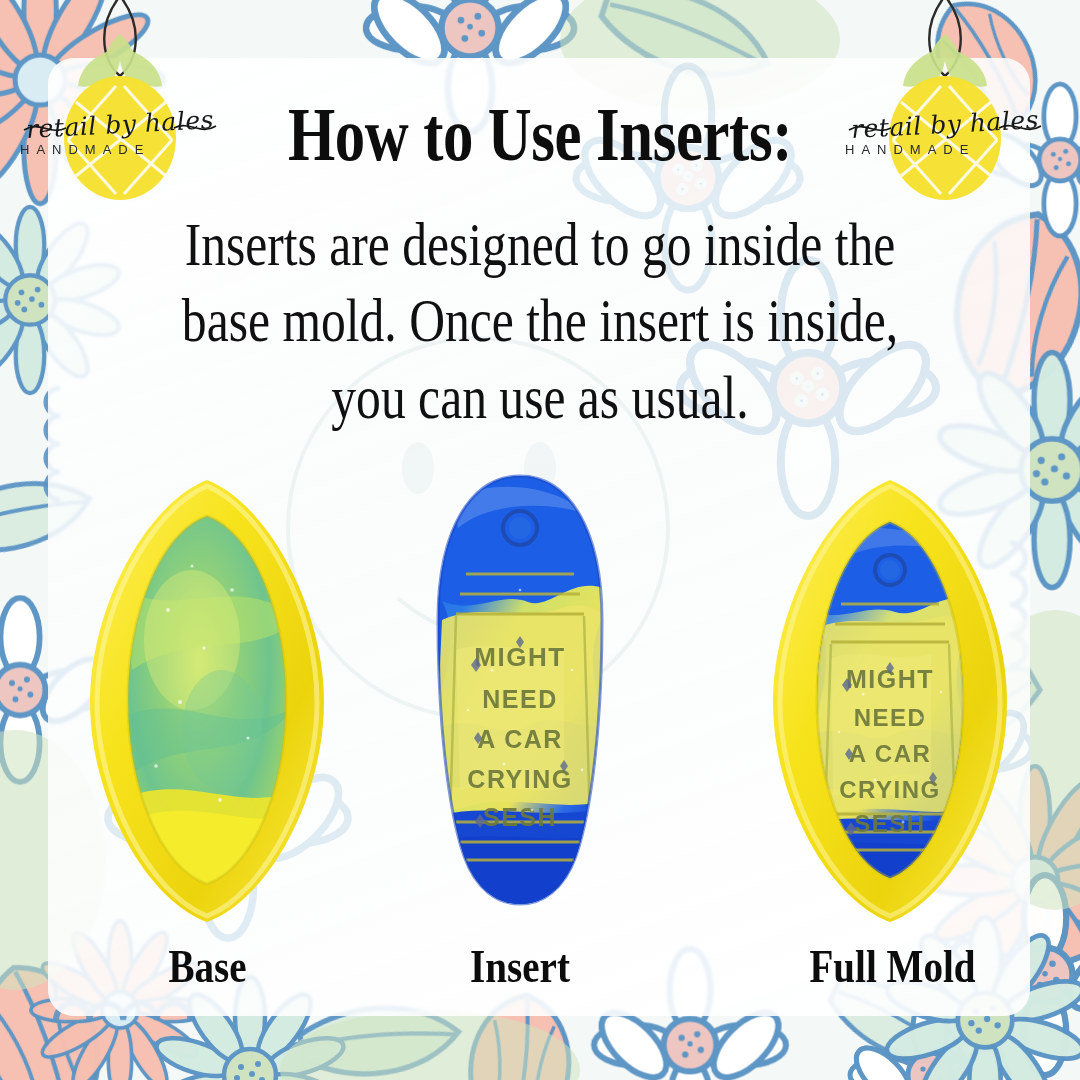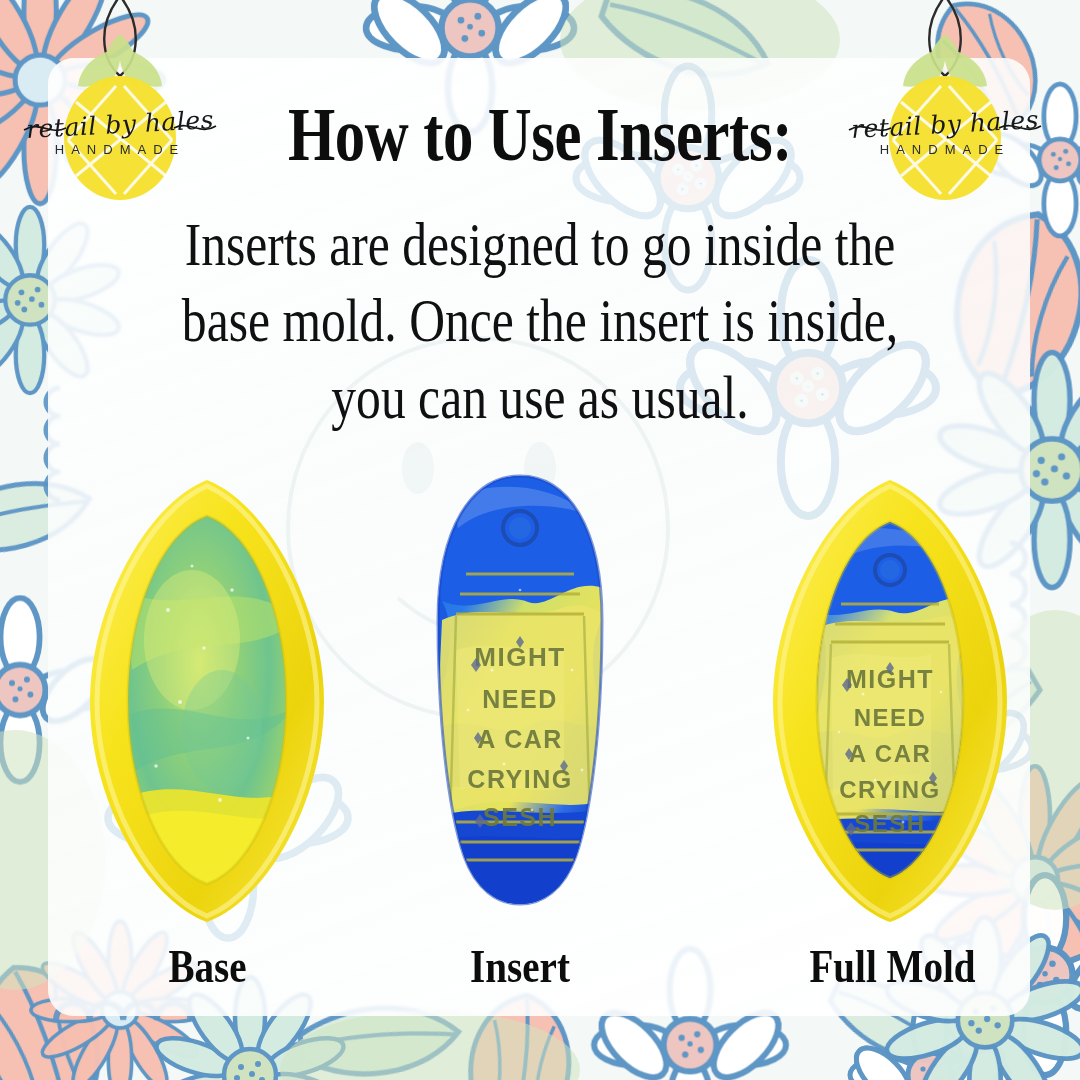--- a/index.html
+++ b/index.html
@@ -32,21 +32,21 @@
   .wm-left{left:20px;top:-10px;}
   .wm-right{left:845px;top:-10px;}
   .wm-script{
     position:absolute;left:0;right:0;top:120px;text-align:center;
     font-family:"DejaVu Serif", serif;font-style:italic;
     font-size:25px;color:#17181a;letter-spacing:.5px;
     transform:rotate(-3deg);
     white-space:nowrap;
   }
   .wm-sub{
-    position:absolute;left:0;right:0;top:152px;text-align:center;
+    position:absolute;left:0;right:0;top:152px;text-align:left;
     font-family:"Liberation Sans", sans-serif;
     font-size:13px;letter-spacing:7px;color:#2a2b2e;
   }
 
   
   .title{
     position:absolute;left:0;right:0;top:96px;text-align:center;
     font-family:"Liberation Serif", serif;
     font-weight:700;font-size:76px;color:#0d0d0e;
     letter-spacing:-0.5px;

